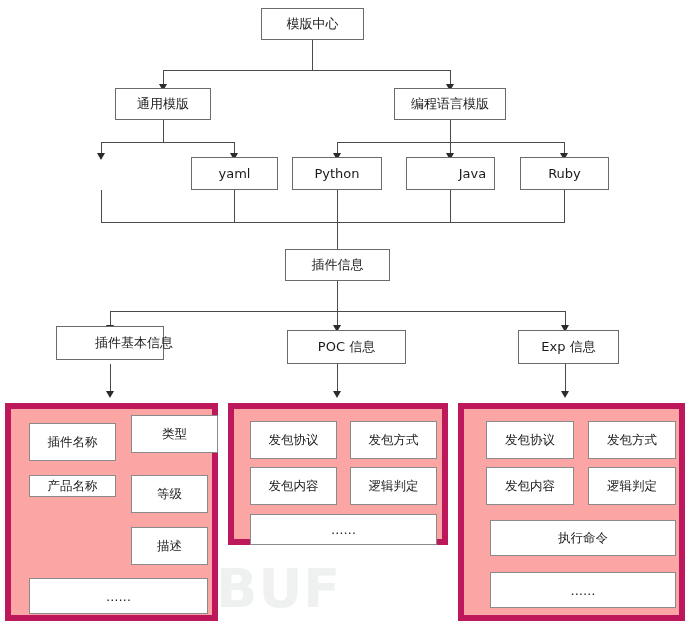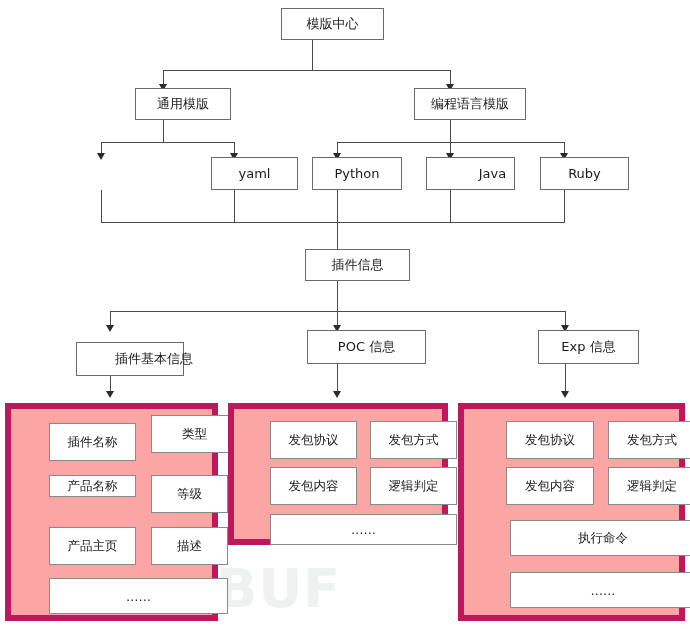--- a/index.html
+++ b/index.html
@@ -63,21 +63,20 @@
     border: 1px solid #6b6b6b;
     background: #ffffff;
     color: #1a1a1a;
     font-size: 13px;
     display: flex;
     align-items: center;
     justify-content: center;
     text-align: center;
     z-index: 3;
     white-space: nowrap;
-    margin-left: 20px;
   }
   .node.sub {
     border: 1px solid #8a8a8a;
     font-size: 12.5px;
   }
   .panel {
     position: absolute;
     box-sizing: border-box;
     border: 6px solid #be185d;
     background: #fca5a5;
@@ -169,32 +168,31 @@
   <div class="node" style="left:115px; top:88px; width:96px; height:32px;">通用模版</div>
   <div class="node" style="left:394px; top:88px; width:112px; height:32px;">编程语言模版</div>
 
   <div class="node" style="left:191px; top:157px; width:87px; height:33px;">yaml</div>
   <div class="node" style="left:292px; top:157px; width:90px; height:33px;">Python</div>
   <div class="node" style="left:406px; top:157px; width:89px; height:33px;padding-left:44px;">Java</div>
   <div class="node" style="left:520px; top:157px; width:89px; height:33px;">Ruby</div>
 
   <div class="node" style="left:285px; top:249px; width:105px; height:32px;">插件信息</div>
 
-  <div class="node" style="left:56px;  top:342px; width:108px; height:34px;padding-left:48px;">插件基本信息</div>
+  <div class="node" style="left:56px;  top:326px; width:108px; height:34px;padding-left:48px;">插件基本信息</div>
   <div class="node" style="left:287px; top:330px; width:119px; height:34px;">POC 信息</div>
   <div class="node" style="left:518px; top:330px; width:101px; height:34px;">Exp 信息</div>
 
   <div class="panel" style="left:5px; top:403px; width:213px; height:218px;">
     <div class="node sub" style="left:18px; top:14px; width:87px; height:38px;">插件名称</div>
     <div class="node sub" style="left:120px; top:6px; width:87px; height:38px;">类型</div>
 
     <div class="node sub" style="left:18px; top:66px; width:87px; height:22px;">产品名称</div>
     <div class="node sub" style="left:120px; top:66px; width:77px; height:38px;">等级</div>
 
-    <div class="node sub" style="left:18px; top:118px; width:87px; height:38px;">产品主页</div>
     <div class="node sub" style="left:120px; top:118px; width:77px; height:38px;">描述</div>
 
     <div class="node sub" style="left:18px; top:169px; width:179px; height:36px;">……</div>
   </div>
 
   <div class="panel" style="left:228px; top:403px; width:220px; height:142px;">
     <div class="node sub" style="left:16px; top:12px; width:87px; height:38px;">发包协议</div>
     <div class="node sub" style="left:116px; top:12px; width:87px; height:38px;">发包方式</div>
 
     <div class="node sub" style="left:16px; top:58px; width:87px; height:38px;">发包内容</div>

